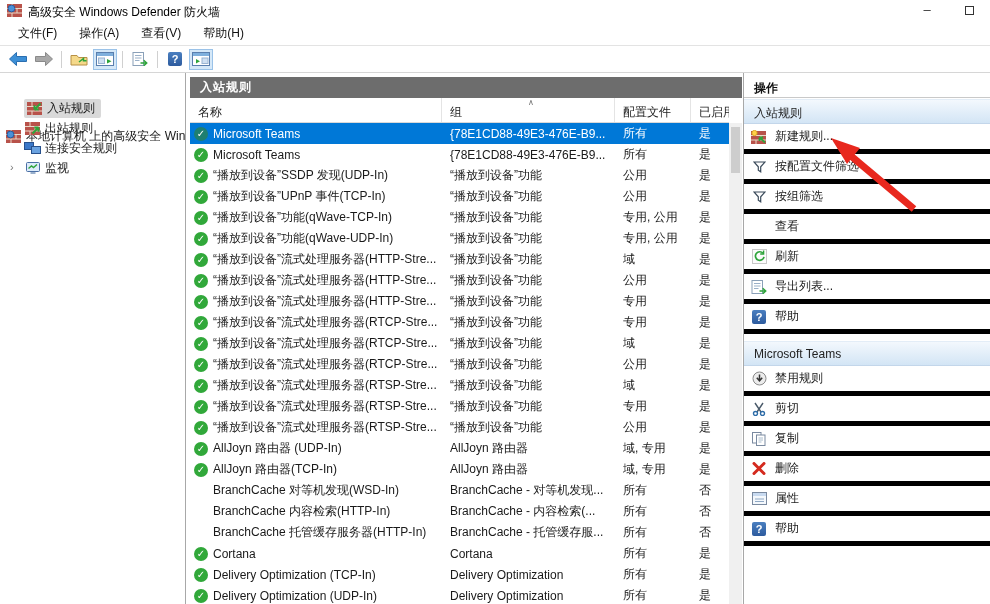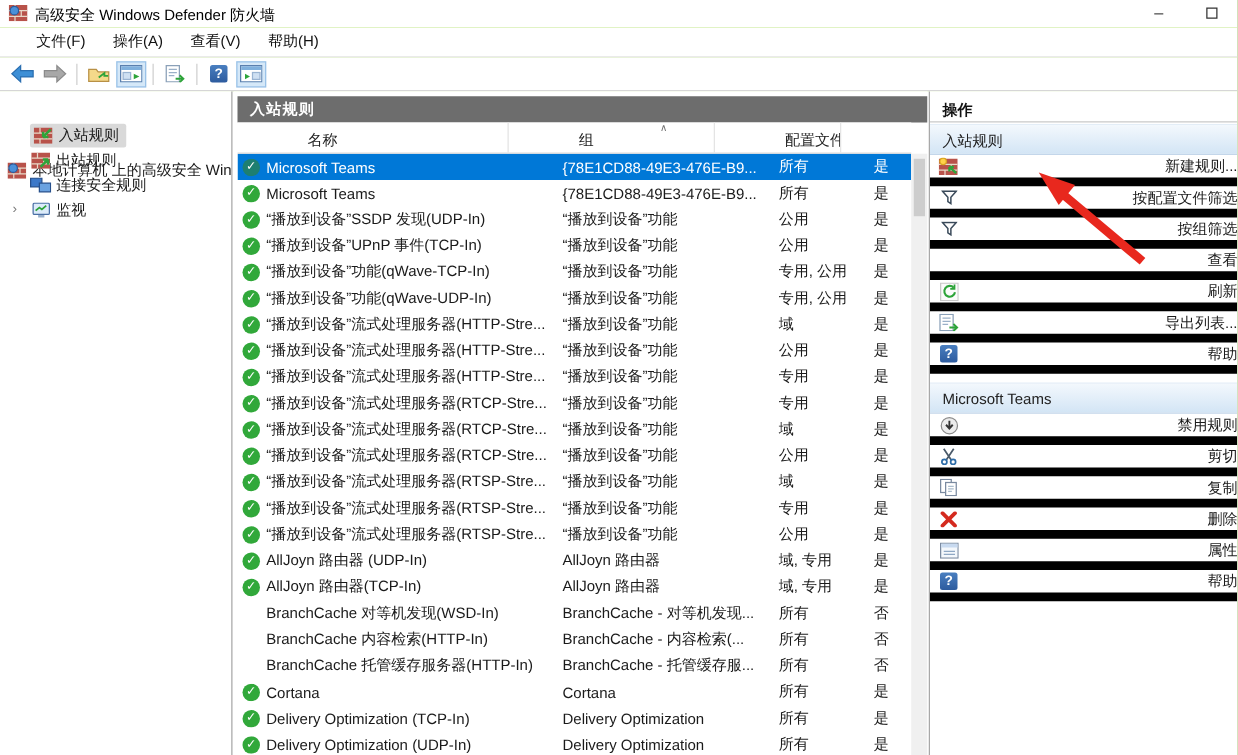--- a/index.html
+++ b/index.html
@@ -11,21 +11,21 @@
   }
   
   .titlebar { position:absolute; left:0; top:0; width:100%; height:22px; background:#fff; }
   .titlebar .app-icon { position:absolute; left:7px; top:4px; }
   .titlebar .title { position:absolute; left:28px; top:4px; font-size:12px; color:#000; }
   .win-btn { position:absolute; top:0; width:34px; height:22px; text-align:center; line-height:20px; font-size:13px; color:#333; cursor:default; }
   .win-min { right:46px; }
   .win-max { right:4px; }
   .win-max span { display:inline-block; width:9px; height:9px; border:1px solid #333; margin-top:6px; }
   
-  .menubar { position:absolute; left:0; top:22px; width:100%; height:24px; background:#fff; border-bottom:1px solid #e3e3e3; padding-left:19px; display:flex; align-items:center; gap:0; }
+  .menubar { position:absolute; left:0; top:22px; width:100%; height:24px; background:#fff; border-bottom:1px solid #e3e3e3; padding-left:8px; display:flex; align-items:center; gap:0; }
   .menu-item { padding:3px 12px 3px 10px; color:#111; }
   
   .toolbar { position:absolute; left:0; top:46px; width:100%; height:27px; background:#fff; border-bottom:1px solid #d6d6d6; display:flex; align-items:center; padding-left:5px; }
   .tbtn { width:24px; height:21px; display:flex; align-items:center; justify-content:center; margin:0 1px; border:1px solid transparent; }
   .tbtn.hl { background:#d5e8f8; border:1px solid #9ac2e8; }
   .tsep { width:1px; height:17px; background:#d0d0d0; margin:0 4px; }
   
   .main { position:absolute; left:0; top:73px; width:990px; height:531px; background:#fff; overflow:hidden; }
   .tree-pane { position:absolute; left:0; top:0; width:186px; height:100%; border-right:1px solid #a8a8a8; background:#fff; overflow:hidden; }
   .list-pane { position:absolute; left:187px; top:0; width:555px; height:100%; background:#fff; overflow:hidden; }
@@ -33,21 +33,21 @@
   
   .tree-row { position:absolute; left:0; height:19px; display:flex; align-items:center; white-space:nowrap; }
   .tree-row .ticon { display:inline-flex; width:17px; justify-content:center; margin-right:4px; }
   .tree-root { top:6px; left:5px;margin-top:48px; }
   .tree-child { left:24px; }
   .tree-sel { background:#d9d9d9; border-radius:2px; padding-right:6px; }
   .expander { position:absolute; left:10px; top:88px; color:#7a7a7a; font-size:11px; }
   
   .list-title { position:absolute; left:3px; right:0; top:4px; height:21px; background:var(--pane-header-gray,#6d6d6d); color:#fff; font-weight:bold; line-height:21px; padding-left:10px; letter-spacing:1px; }
   .col-header { position:absolute; left:3px; right:13px; top:25px; height:25px; background:#fff; border-bottom:1px solid #d9d9d9; display:flex; }
-  .col { border-right:1px solid #e4e4e4; padding:6px 0 0 8px; color:#222; overflow:hidden; white-space:nowrap; position:relative;margin-left:48px; }
+  .col { border-right:1px solid #e4e4e4; padding:6px 0 0 8px; color:#222; overflow:hidden; white-space:nowrap; position:relative; }
   .c-name { width:252px; }
   .c-group { width:173px; }
   .c-profile { width:76px; }
   .c-enabled { flex:1; border-right:none; }
   .sort-caret { position:absolute; left:338px; top:0px; font-size:8px; color:#707070; }
   .rows { position:absolute; left:3px; right:13px; top:50px; bottom:0; overflow:hidden; }
   .lrow { display:flex; height:21px; align-items:center; white-space:nowrap; }
   .lrow .cell { overflow:hidden; white-space:nowrap; }
   .lrow .cell.n { width:252px; display:flex; align-items:center; }
   .lrow .cell.g { width:173px; padding-left:8px; }
@@ -56,21 +56,21 @@
   .lrow.selected { background:var(--selection-blue,#0078d7); color:#fff; }
   .rowicon { width:14px; height:14px; border-radius:50%; background:var(--enabled-green,#31a83a); color:#fff; font-size:10px; line-height:14px; text-align:center; margin:0 5px 0 4px; flex:0 0 14px; font-weight:bold; }
   .lrow.selected .rowicon { background:#1e7f70; }
   .rowicon.hidden { visibility:hidden; }
   .vscroll { position:absolute; right:0; top:50px; bottom:0; width:13px; background:#f0f0f0; }
   .vscroll .thumb { position:absolute; left:2px; right:2px; top:4px; height:46px; background:#cdcdcd; }
   
   .actions-title { position:absolute; left:0; right:0; top:4px; height:21px; font-weight:bold; padding:3px 0 0 10px; border-bottom:1px solid #c9c9c9; color:#111; }
   .actions-body { position:absolute; left:0; right:0; top:26px; bottom:0; overflow:hidden; }
   .sec-title { height:25px; background:linear-gradient(#f3f8fd,#d3e5f5); border-top:1px solid #e3edf7; border-bottom:1px solid #c3d6ea; padding:5px 0 0 10px; color:#222; }
-  .aitem { height:25px; display:flex; align-items:center; border-bottom:7px solid #000000; padding-left:6px;justify-content:space-between; }
+  .aitem { height:30px; display:flex; align-items:center; border-bottom:5px solid #000000; padding-left:6px; }
   .aicon { width:18px; display:inline-flex; justify-content:center; margin-right:7px; flex:0 0 18px; }
   .albl { color:#1b1b1b; }
   .sec2 { margin-top:7px; }
   .help-sq { display:inline-block; width:14px; height:14px; background:linear-gradient(#4a7fc0,#2d5b9e); color:#fff; font-weight:bold; font-size:11px; line-height:14px; text-align:center; border-radius:2px; }
   
   .annotation { position:absolute; left:0; top:0; width:990px; height:604px; pointer-events:none; z-index:40; }
 </style>
 </head>
 <body>
 

